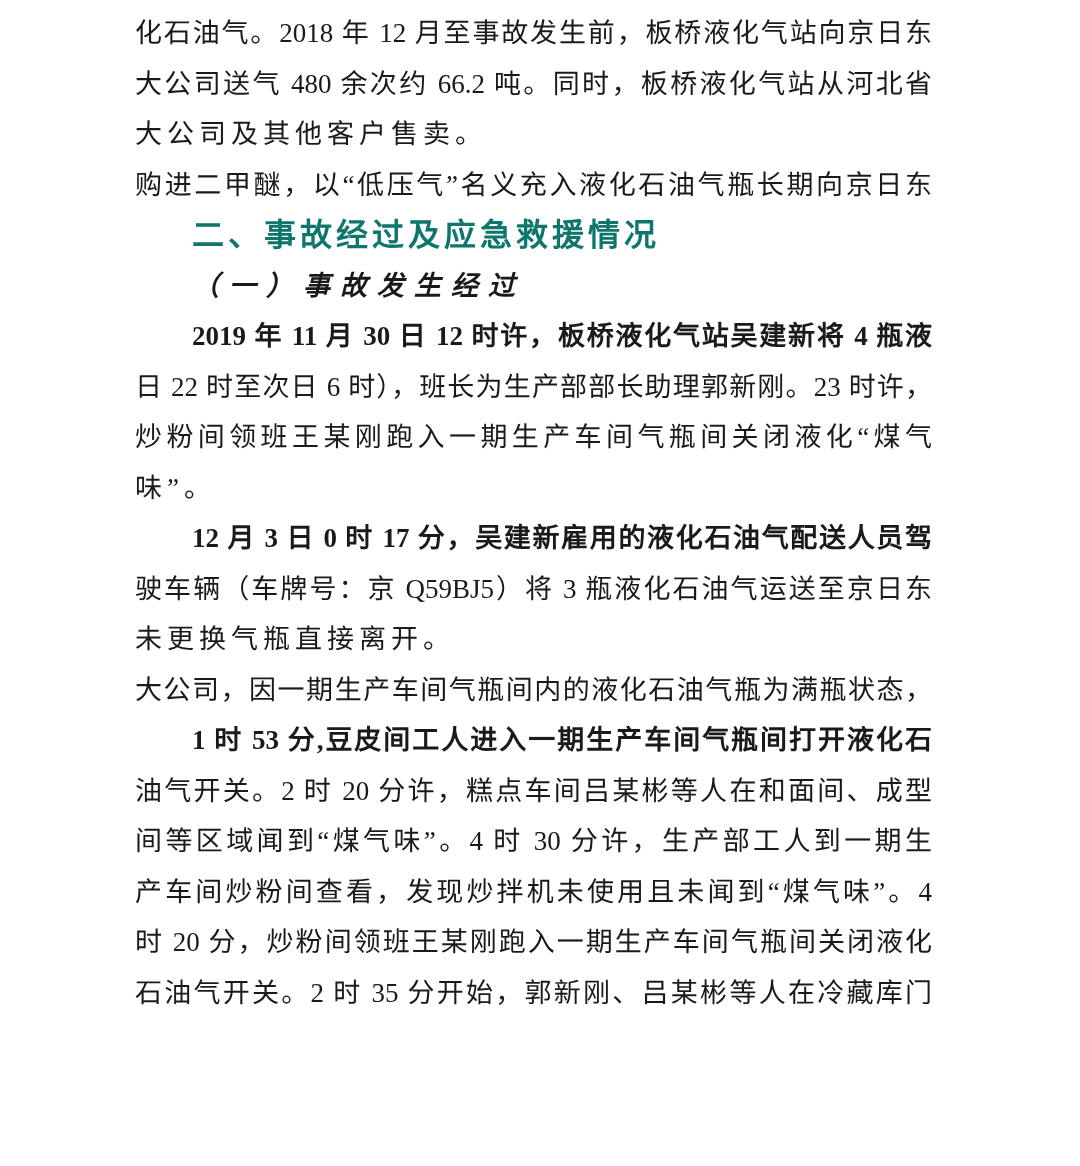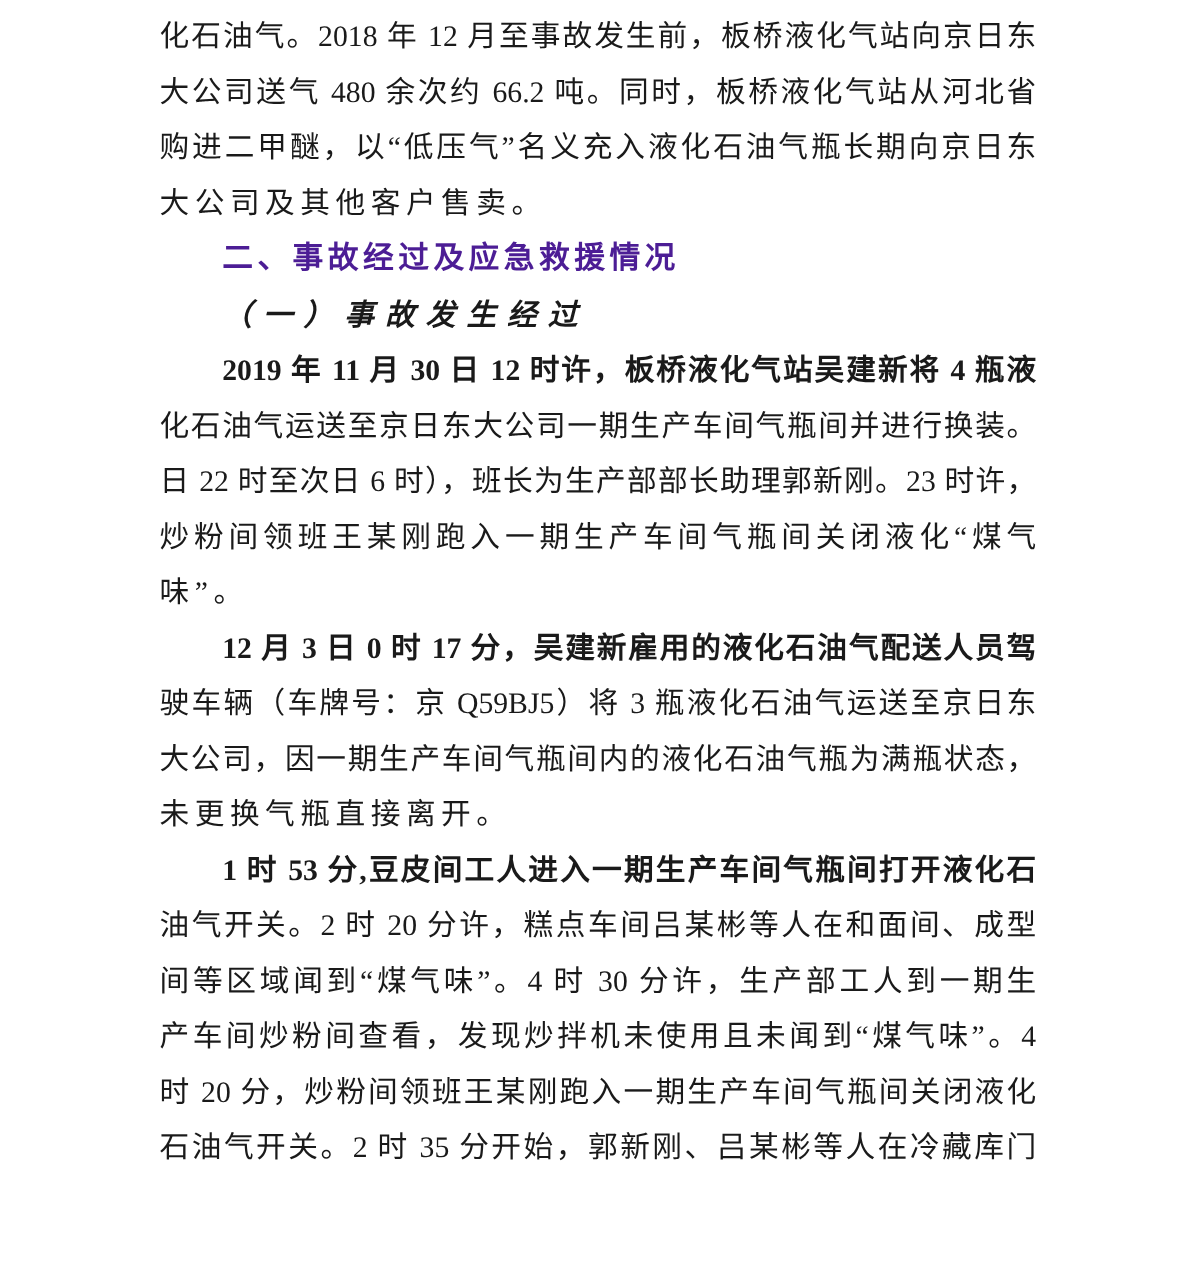--- a/index.html
+++ b/index.html
@@ -9,21 +9,21 @@
   body {
     width: 1080px;
     height: 1166px;
     background: #ffffff;
     overflow: hidden;
     position: relative;
     font-family: "Liberation Serif", serif;
   }
   .doc {
     position: absolute;
-    left: 145px;
+    left: 135px;
     top: 8px;
     width: 797px;
   }
   .line {
     height: 50.5px;
     line-height: 50.5px;
     font-size: 27px;
     white-space: nowrap;
     letter-spacing: 0;
     color: #1a1a1a;
@@ -37,49 +37,48 @@
     text-align: left;
     letter-spacing: 5px;
   }
   .ind {
     text-indent: 57px;
     font-weight: bold;
   }
   .section-heading {
     font-family: "DejaVu Sans", sans-serif;
     font-weight: 700;
-    font-size: 28px;
+    font-size: 32px;
     letter-spacing: 4px;
-    color: #4c1d95;
+    color: #0f766e;
   }
   .subsection-heading {
     font-style: italic;
     font-size: 27px;
     letter-spacing: 10px;
     color: #1a1a1a;
   }
 </style>
 </head>
 <body>
 
 <div class="doc">
     <div class="line body jst">化石油气。2018 年 12 月至事故发生前，板桥液化气站向京日东</div>
     <div class="line body jst">大公司送气 480 余次约 66.2 吨。同时，板桥液化气站从河北省</div>
+    <div class="line body lft">大公司及其他客户售卖。</div>
     <div class="line body jst">购进二甲醚，以“低压气”名义充入液化石油气瓶长期向京日东</div>
-    <div class="line body lft">大公司及其他客户售卖。</div>
     <div class="line section-heading lft ind">二、事故经过及应急救援情况</div>
     <div class="line subsection-heading lft ind">（一）事故发生经过</div>
     <div class="line body jst ind">2019 年 11 月 30 日 12 时许，板桥液化气站吴建新将 4 瓶液</div>
-    <div class="line body jst">化石油气运送至京日东大公司一期生产车间气瓶间并进行换装。</div>
     <div class="line body jst">日 22 时至次日 6 时），班长为生产部部长助理郭新刚。23 时许，</div>
     <div class="line body jst">炒粉间领班王某刚跑入一期生产车间气瓶间关闭液化“煤气</div>
     <div class="line body lft">味”。</div>
     <div class="line body jst ind">12 月 3 日 0 时 17 分，吴建新雇用的液化石油气配送人员驾</div>
     <div class="line body jst">驶车辆（车牌号：京 Q59BJ5）将 3 瓶液化石油气运送至京日东</div>
+    <div class="line body lft">未更换气瓶直接离开。</div>
     <div class="line body jst">大公司，因一期生产车间气瓶间内的液化石油气瓶为满瓶状态，</div>
-    <div class="line body lft">未更换气瓶直接离开。</div>
     <div class="line body jst ind">1 时 53 分,豆皮间工人进入一期生产车间气瓶间打开液化石</div>
     <div class="line body jst">油气开关。2 时 20 分许，糕点车间吕某彬等人在和面间、成型</div>
     <div class="line body jst">间等区域闻到“煤气味”。4 时 30 分许，生产部工人到一期生</div>
     <div class="line body jst">产车间炒粉间查看，发现炒拌机未使用且未闻到“煤气味”。4</div>
     <div class="line body jst">时 20 分，炒粉间领班王某刚跑入一期生产车间气瓶间关闭液化</div>
     <div class="line body jst">石油气开关。2 时 35 分开始，郭新刚、吕某彬等人在冷藏库门</div>
   </div>
 
 </body></html>

